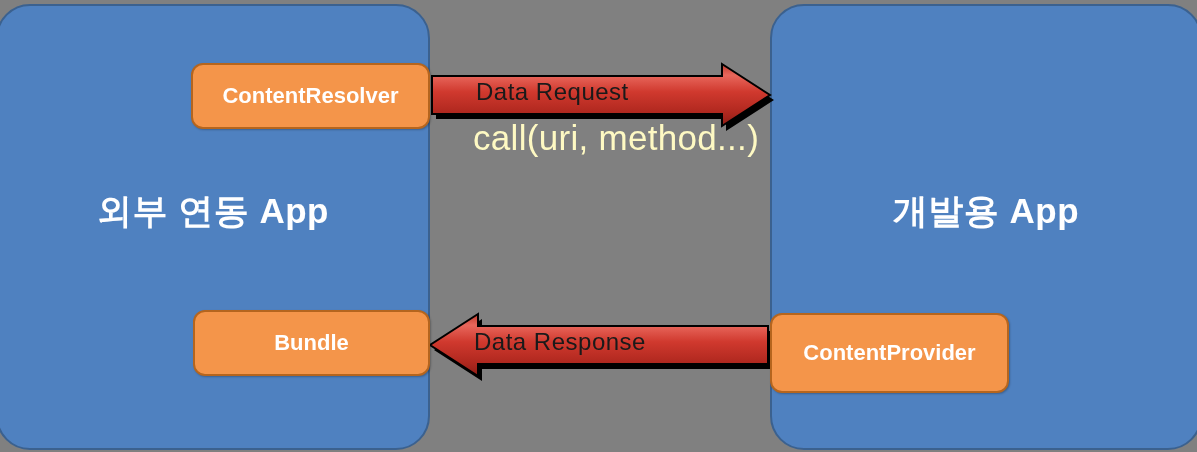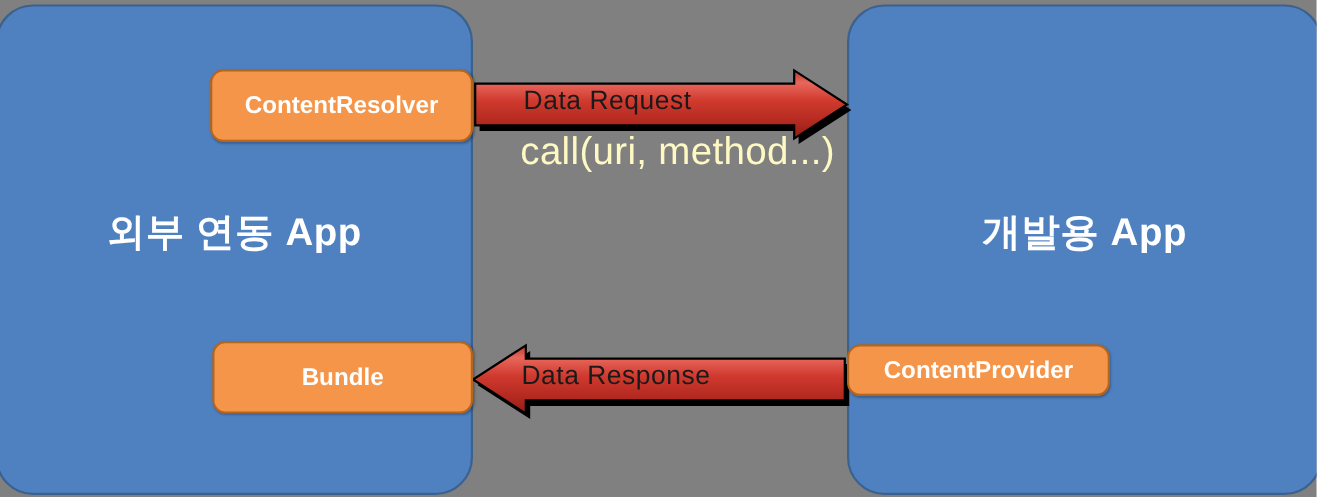--- a/index.html
+++ b/index.html
@@ -75,21 +75,21 @@
   #box-bundle {
     left: 193px;
     top: 310px;
     width: 237px;
     height: 66px;
   }
   #box-content-provider {
     left: 770px;
     top: 313px;
     width: 239px;
-    height: 47px;
+    height: 80px;
   }
 
   
   .arrow-wrap {
     position: absolute;
   }
   #arrow-request  { left: 428px; top: 62px;  width: 346px; height: 68px; }
   #arrow-response { left: 424px; top: 312px; width: 348px; height: 68px; }
 
   .arrow-wrap svg {

